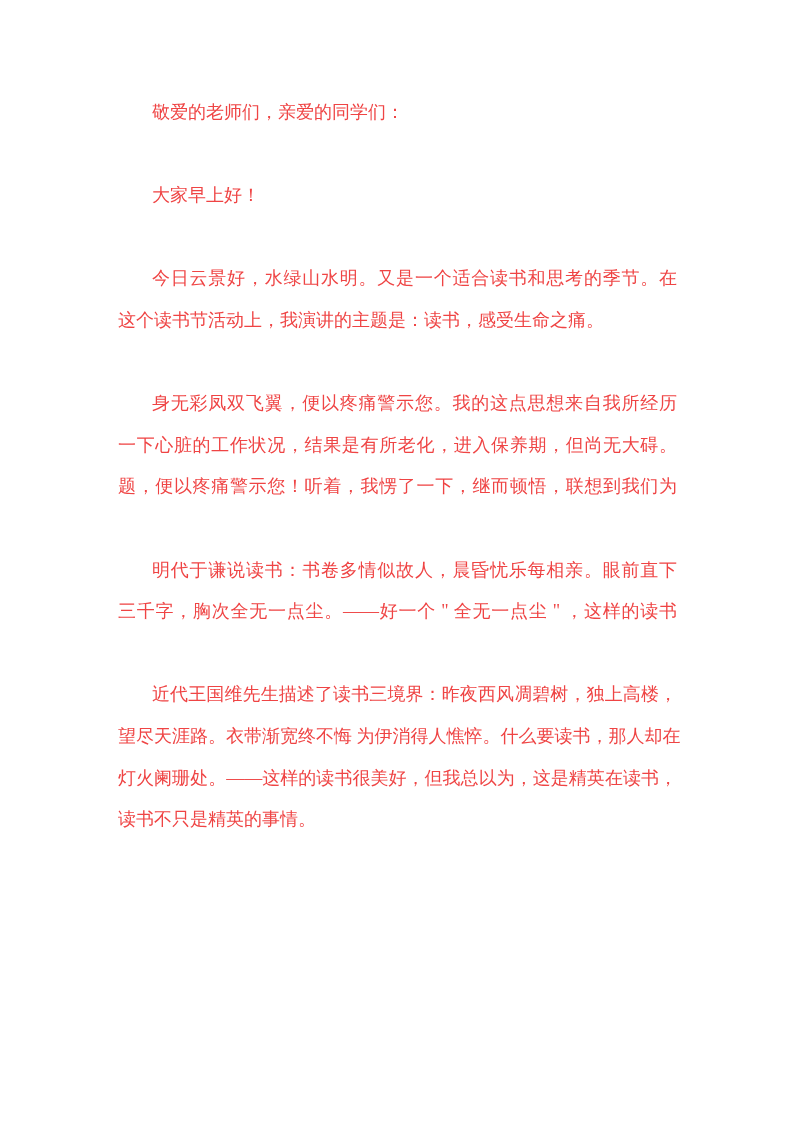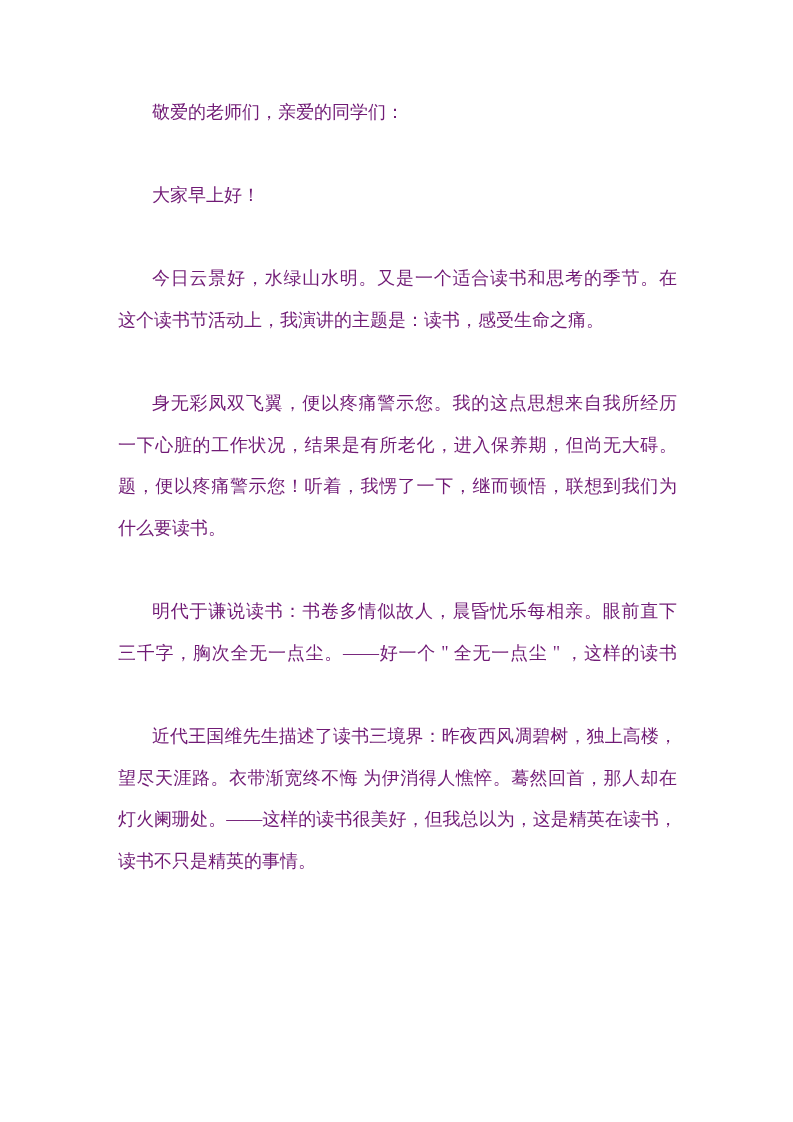--- a/index.html
+++ b/index.html
@@ -13,21 +13,21 @@
     height: 1122px;
     background: #ffffff;
     overflow: hidden;
     font-family: "Liberation Serif", "DejaVu Serif", serif;
   }
   .text-block {
     position: absolute;
     left: 118px;
     top: 92px;
     width: 559px;
-    color: #701a75;
+    color: #ef4444;
     font-size: 18px;
     line-height: 41.6px;
   }
   .para {
     margin: 0 0 41.6px 0;
     padding: 0;
   }
   .line {
     display: block;
     white-space: nowrap;
@@ -60,29 +60,28 @@
 
     <p class="para">
       <span class="line first fill">今日云景好，水绿山水明。又是一个适合读书和思考的季节。在</span>
       <span class="line">这个读书节活动上，我演讲的主题是：读书，感受生命之痛。</span>
     </p>
 
     <p class="para">
       <span class="line first fill">身无彩凤双飞翼，便以疼痛警示您。我的这点思想来自我所经历</span>
       <span class="line fill">一下心脏的工作状况，结果是有所老化，进入保养期，但尚无大碍。</span>
       <span class="line fill">题，便以疼痛警示您！听着，我愣了一下，继而顿悟，联想到我们为</span>
-      <span class="line">什么要读书。</span>
     </p>
 
     <p class="para">
       <span class="line first fill">明代于谦说读书：书卷多情似故人，晨昏忧乐每相亲。眼前直下</span>
       <span class="line fill">三千字，胸次全无一点尘。——好一个 " 全无一点尘 " ，这样的读书</span>
     </p>
 
     <p class="para">
       <span class="line first fill">近代王国维先生描述了读书三境界：昨夜西风凋碧树，独上高楼，</span>
-      <span class="line fill">望尽天涯路。衣带渐宽终不悔 为伊消得人憔悴。蓦然回首，那人却在</span>
+      <span class="line fill">望尽天涯路。衣带渐宽终不悔 为伊消得人憔悴。什么要读书，那人却在</span>
       <span class="line fill">灯火阑珊处。——这样的读书很美好，但我总以为，这是精英在读书，</span>
       <span class="line">读书不只是精英的事情。</span>
     </p>
 
   </div>
 </div>
 
 </body></html>

